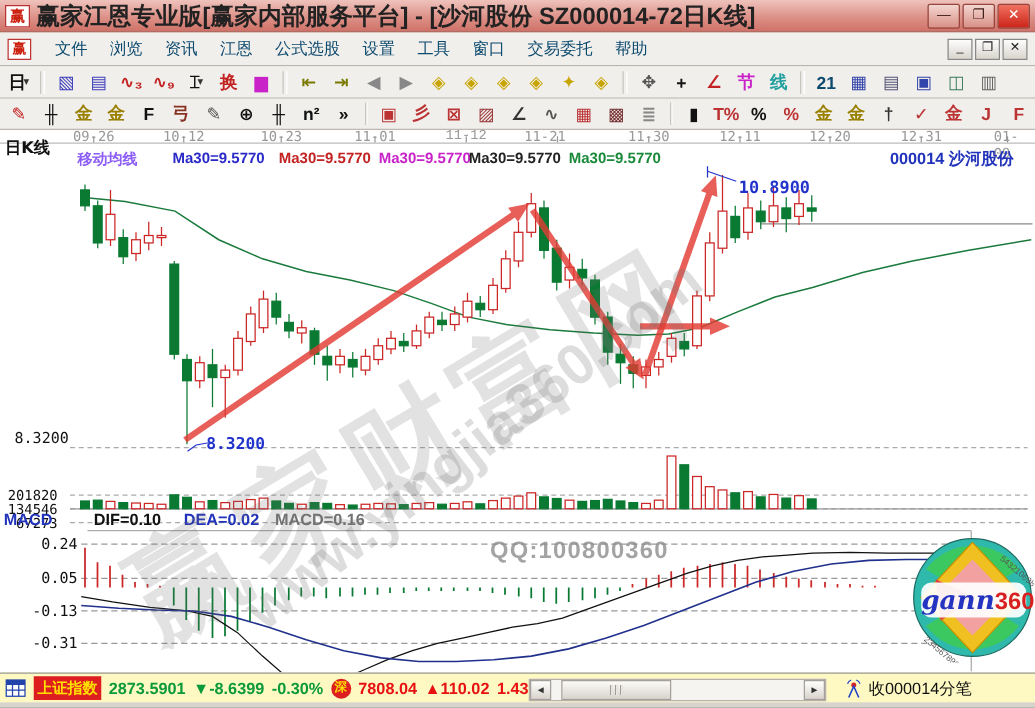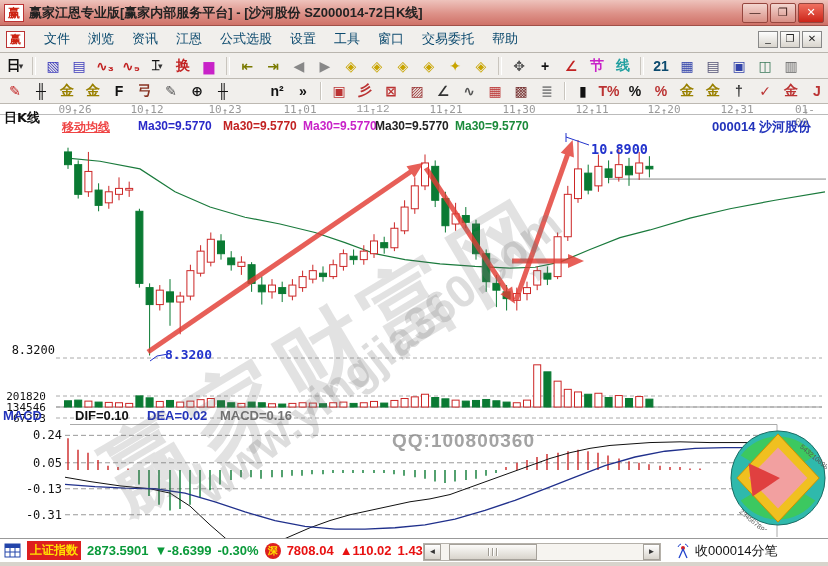--- a/index.html
+++ b/index.html
@@ -4,21 +4,21 @@
 <style>
   html,body{margin:0;padding:0;background:#888;}
   #app{position:relative;width:828px;height:566px;overflow:hidden;background:#e8e4dc;
        font-family:"Liberation Sans","DejaVu Sans",sans-serif;font-size:13px;color:#111;}
   
   .titlebar{position:absolute;left:0;top:0;width:828px;height:26px;
     background:linear-gradient(180deg,#eec3bc 0%,#dd9188 55%,#cf7268 100%);
     display:flex;align-items:center;padding:0 4px;box-sizing:border-box;border-bottom:1px solid #a05048;}
   .app-ico{width:18px;height:16px;background:#fff;border:1px solid #b33;color:#c21;
     font-weight:bold;font-size:12px;line-height:16px;text-align:center;margin-right:5px;}
-  .title-text{font-size:13px;font-weight:bold;color:#222;flex:1;white-space:nowrap;overflow:hidden;}
+  .title-text{font-size:19px;font-weight:bold;color:#222;flex:1;white-space:nowrap;overflow:hidden;}
   .winbtns{display:flex;gap:2px;}
   .winbtn{width:24px;height:18px;border:1px solid #96463e;border-radius:2px;
     background:linear-gradient(#f3d6d0,#d99086);font-size:11px;line-height:16px;text-align:center;color:#40201c;cursor:default;}
   .winbtn.close{background:linear-gradient(#f07060,#cc2418);color:#fff;font-weight:bold;}
   
   .menubar{position:absolute;left:0;top:26px;width:828px;height:27px;background:#f1efec;
     border-bottom:1px solid #b9b5ae;display:flex;align-items:center;padding:0 6px;box-sizing:border-box;}
   .menu-ico{width:17px;height:15px;background:#fff;border:1px solid #b33;color:#c21;font-weight:bold;
     font-size:11px;line-height:14px;text-align:center;margin-right:10px;}
   .menu-item{padding:3px 9px;color:#0c4a6e;cursor:default;white-space:nowrap;}
@@ -51,21 +51,21 @@
     transform:rotate(-38deg);transform-origin:0 0;}
   .wm-qq{left:392px;top:326px;font-size:19px;color:rgba(140,140,140,0.8);letter-spacing:1px;}
   
   .gann-logo{position:absolute;left:729px;top:322px;width:98px;height:104px;}
   .gann-text{position:absolute;left:8px;top:40px;width:84px;text-align:center;background:rgba(255,255,255,0.92);
     border-radius:8px;padding:1px 0;}
   .gann-text .g1{font-family:"DejaVu Serif","Liberation Serif",serif;font-style:italic;font-weight:bold;
     color:#2433c0;font-size:21px;}
   .gann-text .g2{color:#d82020;font-size:19px;font-weight:bold;}
   
-  .statusbar{position:absolute;left:0;top:538px;width:828px;height:24px;background:#ffffff;
+  .statusbar{position:absolute;left:0;top:538px;width:828px;height:24px;background:#fef9c3;
     border-top:1px solid #999;display:flex;align-items:center;padding:0 4px;box-sizing:border-box;gap:6px;}
   .sb-num{font-weight:bold;font-size:13px;white-space:nowrap;}
   .green{color:#0a9a3a;} .red{color:#e81111;}
   .sh-badge{background:#dd1f1f;color:#ffe000;font-weight:bold;font-size:12px;padding:1px 3px;white-space:nowrap;}
   .sz-badge{display:inline-block;width:16px;height:16px;border-radius:50%;background:#dd1f1f;color:#ffe000;
     font-size:10px;line-height:16px;text-align:center;font-weight:bold;}
   .sb-scroll{position:absolute;left:423px;top:4px;width:236px;height:16px;background:#f6f4f0;
     border:1px solid #b5b1aa;display:flex;align-items:center;}
   .sb-arrow{width:15px;height:14px;background:linear-gradient(#fff,#d8d4cc);border:1px solid #a5a19a;
     font-size:8px;line-height:13px;text-align:center;color:#333;}
@@ -150,21 +150,21 @@
   <div class="toolbar" id="toolbar2">
       <div class="tbicon" style="color: rgb(194, 34, 34);">✎</div>
       <div class="tbicon" style="color: rgb(17, 17, 17);">╫</div>
       <div class="tbicon" style="color: rgb(153, 128, 0);">金</div>
       <div class="tbicon" style="color: rgb(153, 128, 0);">金</div>
       <div class="tbicon" style="color: rgb(17, 17, 17);">F</div>
       <div class="tbicon" style="color: rgb(136, 51, 34);">弓</div>
       <div class="tbicon" style="color: rgb(85, 85, 85);">✎</div>
       <div class="tbicon" style="color: rgb(17, 17, 17);">⊕</div>
       <div class="tbicon" style="color: rgb(17, 17, 17);">╫</div>
-      <div class="tbicon" style="color: rgb(17, 17, 17); margin-left: 28px;">n²</div>
+      <div class="tbicon" style="color: rgb(17, 17, 17);">n²</div>
       <div class="tbicon" style="color: rgb(17, 17, 17);">»</div>
       <div class="tbsep"></div>
       <div class="tbicon" style="color: rgb(187, 51, 51);">▣</div>
       <div class="tbicon" style="color: rgb(187, 51, 51);">彡</div>
       <div class="tbicon" style="color: rgb(187, 51, 51);">⊠</div>
       <div class="tbicon" style="color: rgb(153, 51, 51);">▨</div>
       <div class="tbicon" style="color: rgb(51, 51, 51);">∠</div>
       <div class="tbicon" style="color: rgb(85, 85, 85);">∿</div>
       <div class="tbicon" style="color: rgb(187, 51, 51);">▦</div>
       <div class="tbicon" style="color: rgb(119, 51, 51);">▩</div>
@@ -495,29 +495,29 @@
         <text x="648" y="50" fill="#2233cc" text-anchor="end" font-size="13.5" font-family="DejaVu Sans Mono, Liberation Mono, monospace" font-weight="bold">10.8900</text>
       </svg>
 
     <div class="kline-label">日K线</div>
     <div id="date-row">
         <span class="date-lab" style="left: 75px;">09-26</span>
         <span class="date-lab" style="left: 147px;">10-12</span>
         <span class="date-lab" style="left: 225px;">10-23</span>
         <span class="date-lab" style="left: 300px;">11-01</span>
         <span class="date-lab" style="left: 373px; font-family: Liberation Mono, monospace;">11-12</span>
-        <span class="date-lab" style="left: 446px;">11-21</span>
+        <span class="date-lab" style="left: 436px;">11-21</span>
         <span class="date-lab" style="left: 519px;">11-30</span>
         <span class="date-lab" style="left: 592px;">12-11</span>
         <span class="date-lab" style="left: 664px;">12-20</span>
         <span class="date-lab" style="left: 737px;">12-31</span>
         <span class="date-lab" style="left: 806px;">01-09</span>
       </div>
     <div id="ma-row">
-        <span class="ma-lab" style="left: 62px; color: #ef4444; text-decoration: underline;">移动均线</span>
+        <span class="ma-lab" style="left: 62px; color: #8b5cf6;">移动均线</span>
         <span class="ma-lab" style="left: 138px; color: rgb(41, 41, 200);">Ma30=9.5770</span>
         <span class="ma-lab" style="left: 223px; color: rgb(194, 34, 34);">Ma30=9.5770</span>
         <span class="ma-lab" style="left: 303px; color: rgb(200, 34, 200);">Ma30=9.5770</span>
         <span class="ma-lab" style="left: 375px; color: rgb(34, 34, 34);">Ma30=9.5770</span>
         <span class="ma-lab" style="left: 455px; color: rgb(26, 138, 58);">Ma30=9.5770</span>
       </div>
     <div class="stock-label">000014  沙河股份</div>
 
     <div class="macd-header">
       <span style="left:3px;color:#2233bb;">MACD</span>
@@ -534,20 +534,23 @@
       <svg width="98" height="104" viewBox="0 0 100 106">
         <circle cx="50" cy="53" r="48" fill="#2fb9ac" stroke="#1a6a62" stroke-width="1"></circle>
         <path d="M 12 30 A 47 47 0 0 1 88 30 L 50 53 Z" fill="#3cc860"></path>
         <path d="M 12 76 A 47 47 0 0 0 88 76 L 50 53 Z" fill="#3cc860"></path>
         <polygon points="50,8 92,53 50,98 8,53" fill="#f0c020" stroke="#c89000" stroke-width="1"></polygon>
         <polygon points="50,22 80,53 50,84 20,53" fill="#f2a0a0"></polygon>
         <polygon points="20,38 52,53 24,72" fill="#e04040"></polygon>
         <text x="72" y="22" font-size="7" fill="#555" transform="rotate(40 72 22)">543210698</text>
         <text x="10" y="88" font-size="7" fill="#555" transform="rotate(40 10 88)">234567890</text>
       </svg>
+      <div class="gann-text">
+        <span class="g1">gann</span><span class="g2">360</span>
+      </div>
     </div>
   </div>
 
   <div class="statusbar">
     <svg width="17" height="15">
       <rect x="1" y="1" width="15" height="13" fill="#fff" stroke="#2244aa"></rect>
       <rect x="1" y="1" width="15" height="4" fill="#2244aa"></rect>
       <line x1="1" y1="9" x2="16" y2="9" stroke="#2244aa"></line>
       <line x1="6" y1="1" x2="6" y2="14" stroke="#2244aa"></line>
       <line x1="11" y1="1" x2="11" y2="14" stroke="#2244aa"></line>

